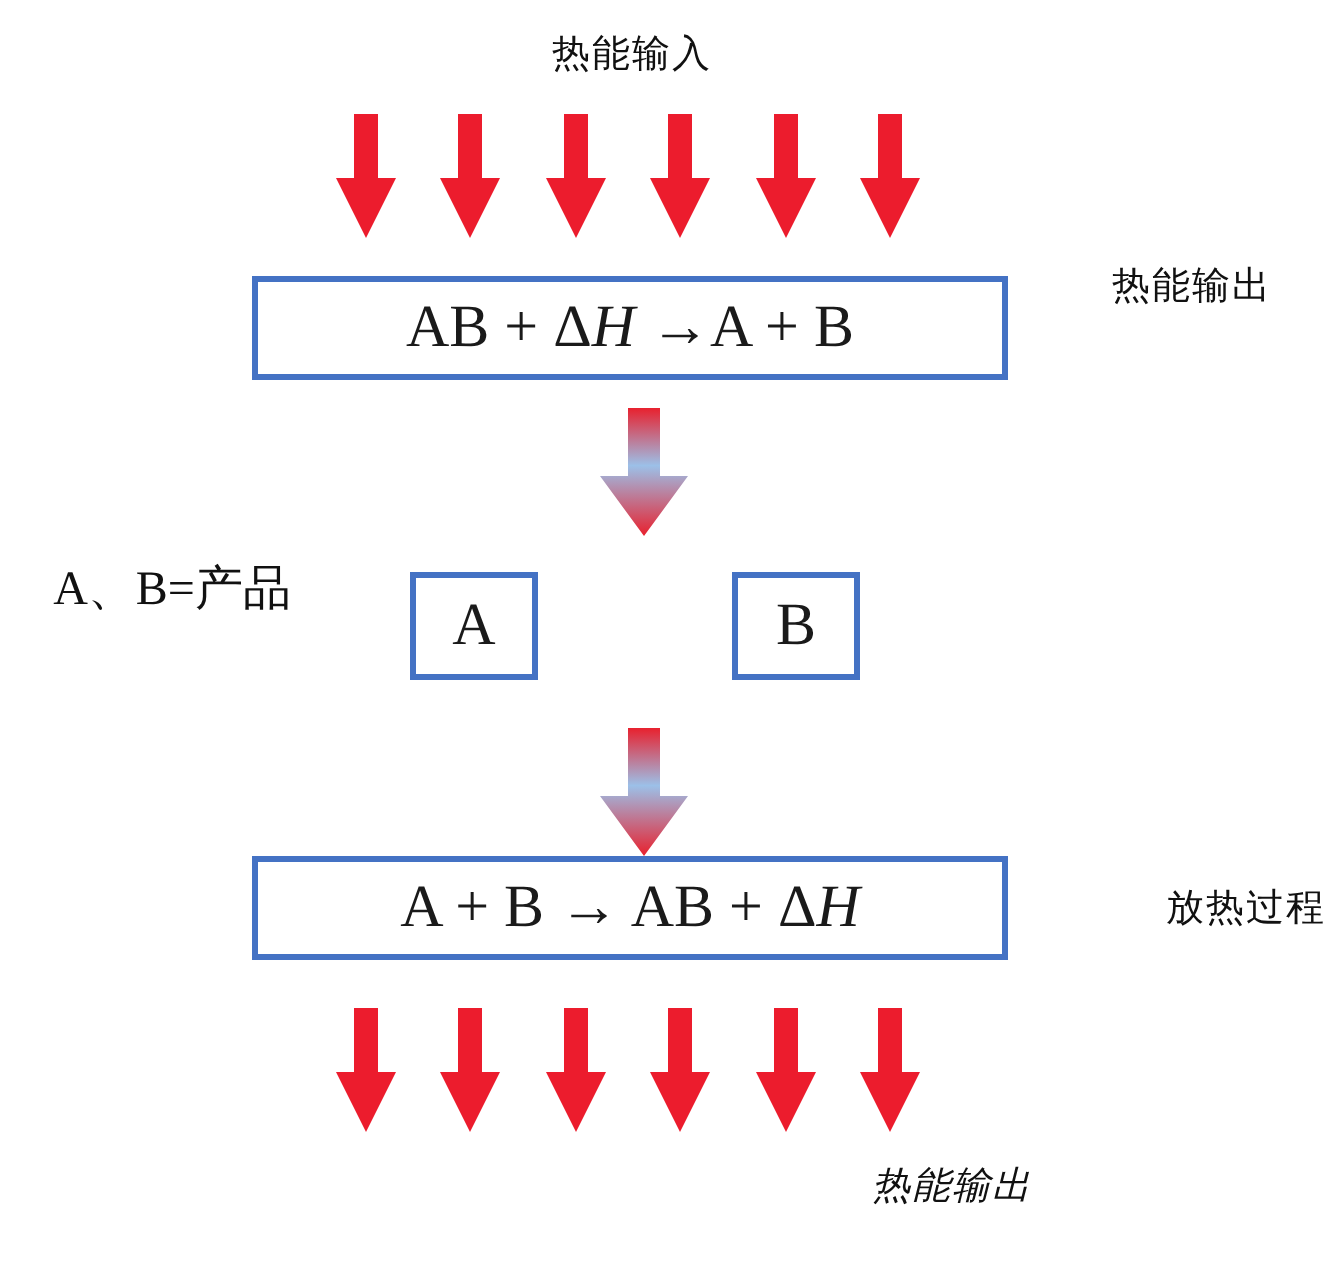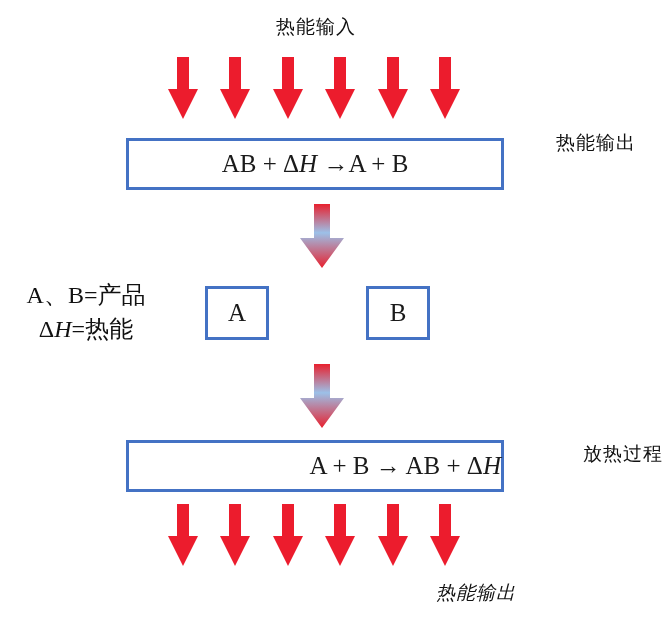--- a/index.html
+++ b/index.html
@@ -33,23 +33,23 @@
 
   .box{
     position:absolute;
     border:3px solid #4472c4;
     background:#ffffff;
     display:flex;align-items:center;justify-content:center;
     box-sizing:border-box;
   }
   .reaction-box{left:126px;width:378px;height:52px;}
   .box-charge{top:138px;}
-  .box-discharge{top:440px;justify-content:flex-end;}
+  .box-discharge{top:428px;}
   .formula{
-    font-size:25px;
+    font-size:30px;
     font-family:"Liberation Serif","DejaVu Serif",serif;
     white-space:pre;
   }
   .formula i{font-style:italic;}
 
   .small-box{width:64px;height:54px;top:286px;font-size:27px;}
   .box-a{left:205px;}
   .box-b{left:366px;}
 
   .grad-arrow{position:absolute;left:300px;line-height:0;}
@@ -111,21 +111,20 @@
   <div class="cn side-label charge-side">热能输出</div>
 
   <div class="grad-arrow grad-1">
     <svg width="44" height="64">
         <polygon points="14,0 30,0 30,34 44,34 22,64 0,34 14,34" fill="url(#gradArrow)"></polygon>
       </svg>
   </div>
 
   <div class="legend">
     <div><span>A、B=产品</span><i></i><span></span></div>
-    <div><span>Δ</span><i>H</i><span>=热能</span></div>
   </div>
 
   <div class="box small-box box-a">
     <span class="formula">A</span>
   </div>
   <div class="box small-box box-b">
     <span class="formula">B</span>
   </div>
 
   <div class="grad-arrow grad-2">

